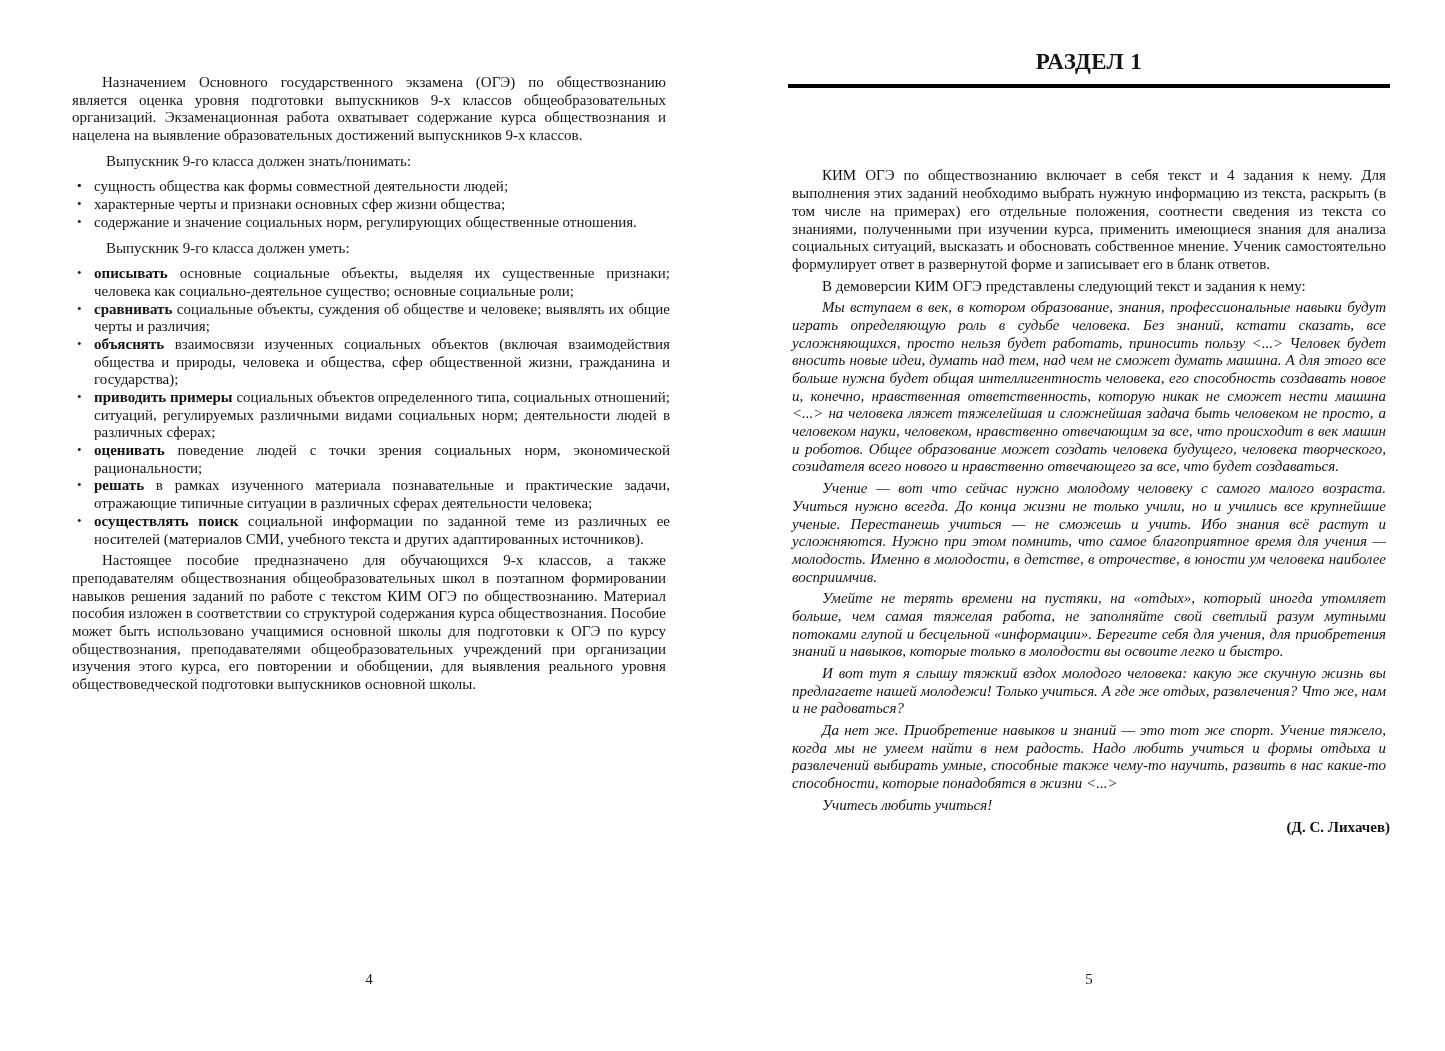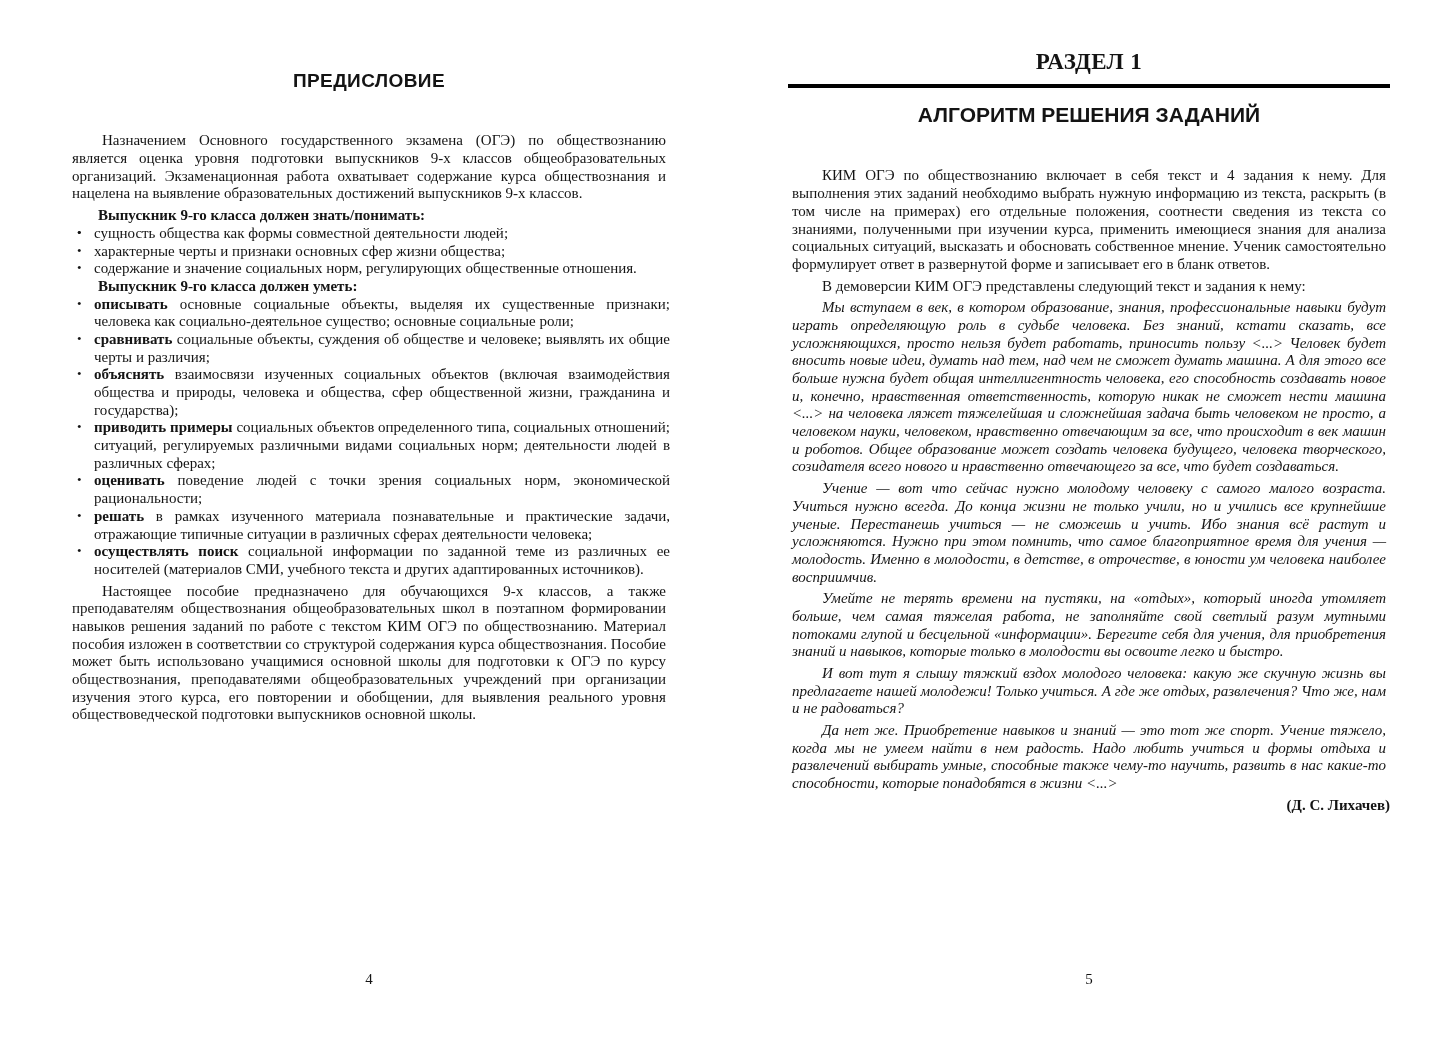--- a/index.html
+++ b/index.html
@@ -30,22 +30,22 @@
     text-align: center;
     margin: 0 0 40px 0;
   }
 
   p.body {
     margin: 4px;
     text-align: justify;
     text-indent: 30px;
   }
   p.bold-head {
-    font-weight: bold;
-    margin: 0;
+    font-weight: normal;
+    margin: 8px;
     text-align: justify;
     text-indent: 30px;
   }
 
   ul.bullets {
     list-style: none;
     margin: 0;
     padding: 0;
   }
   ul.bullets li {
@@ -98,21 +98,20 @@
     text-align: center;
     font-size: 15px;
   }
 </style>
 </head>
 <body>
 
 <div>
 
   <section class="page page-left">
-    <h1 class="preface-title">ПРЕДИСЛОВИЕ</h1>
 
     <p class="body">Назначением Основного государственного экзамена (ОГЭ) по обществознанию является оценка уровня подготовки выпускников 9-х классов общеобразовательных организаций. Экзаменационная работа охватывает содержание курса обществознания и нацелена на выявление образовательных достижений выпускников 9-х классов.</p>
 
     <p class="bold-head">Выпускник 9-го класса должен знать/понимать:</p>
 
     <ul class="bullets">
       <li><span class="marker">•</span></li>
       <li><span class="marker">•</span><span>сущность общества как формы совместной деятельности людей;</span></li>
       <li><span class="marker">•</span><span>характерные черты и признаки основных сфер жизни общества;</span></li>
       <li><span class="marker">•</span><span>содержание и значение социальных норм, регулирующих общественные отношения.</span></li>
@@ -132,29 +131,30 @@
 
     <p class="body">Настоящее пособие предназначено для обучающихся 9-х классов, а также преподавателям обществознания общеобразовательных школ в поэтапном формировании навыков решения заданий по работе с текстом КИМ ОГЭ по обществознанию. Материал пособия изложен в соответствии со структурой содержания курса обществознания. Пособие может быть использовано учащимися основной школы для подготовки к ОГЭ по курсу обществознания, преподавателями общеобразовательных учреждений при организации изучения этого курса, его повторении и обобщении, для выявления реального уровня обществоведческой подготовки выпускников основной школы.</p>
 
     <div class="pagenum">4</div>
   </section>
 
   <section class="page page-right">
     <div class="section-label">РАЗДЕЛ 1</div>
     <div class="rule"></div>
 
-    <h2 class="chapter-title"><span>АЛГОРИТМ РЕШЕНИЯ ЗАДАНИЙ</span><br></h2>
+    <h2 class="chapter-title"><br></h2>
 
     <p class="body">КИМ ОГЭ по обществознанию включает в себя текст и 4 задания к нему. Для выполнения этих заданий необходимо выбрать нужную информацию из текста, раскрыть (в том числе на примерах) его отдельные положения, соотнести сведения из текста со знаниями, полученными при изучении курса, применить имеющиеся знания для анализа социальных ситуаций, высказать и обосновать собственное мнение. Ученик самостоятельно формулирует ответ в развернутой форме и записывает его в бланк ответов.</p>
     <p class="body">В демоверсии КИМ ОГЭ представлены следующий текст и задания к нему:</p>
 
     <p class="body quote">Мы вступаем в век, в котором образование, знания, профессиональные навыки будут играть определяющую роль в судьбе человека. Без знаний, кстати сказать, все усложняющихся, просто нельзя будет работать, приносить пользу &lt;...&gt; Человек будет вносить новые идеи, думать над тем, над чем не сможет думать машина. А для этого все больше нужна будет общая интеллигентность человека, его способность создавать новое и, конечно, нравственная ответственность, которую никак не сможет нести машина &lt;...&gt; на человека ляжет тяжелейшая и сложнейшая задача быть человеком не просто, а человеком науки, человеком, нравственно отвечающим за все, что происходит в век машин и роботов. Общее образование может создать человека будущего, человека творческого, созидателя всего нового и нравственно отвечающего за все, что будет создаваться.</p>
     <p class="body quote">Учение — вот что сейчас нужно молодому человеку с самого малого возраста. Учиться нужно всегда. До конца жизни не только учили, но и учились все крупнейшие ученые. Перестанешь учиться — не сможешь и учить. Ибо знания всё растут и усложняются. Нужно при этом помнить, что самое благоприятное время для учения — молодость. Именно в молодости, в детстве, в отрочестве, в юности ум человека наиболее восприимчив.</p>
     <p class="body quote">Умейте не терять времени на пустяки, на «отдых», который иногда утомляет больше, чем самая тяжелая работа, не заполняйте свой светлый разум мутными потоками глупой и бесцельной «информации». Берегите себя для учения, для приобретения знаний и навыков, которые только в молодости вы освоите легко и быстро.</p>
     <p class="body quote">И вот тут я слышу тяжкий вздох молодого человека: какую же скучную жизнь вы предлагаете нашей молодежи! Только учиться. А где же отдых, развлечения? Что же, нам и не радоваться?</p>
     <p class="body quote">Да нет же. Приобретение навыков и знаний — это тот же спорт. Учение тяжело, когда мы не умеем найти в нем радость. Надо любить учиться и формы отдыха и развлечений выбирать умные, способные также чему-то научить, развить в нас какие-то способности, которые понадобятся в жизни &lt;...&gt;</p>
+    <p class="body quote">Учитесь любить учиться!</p>
 
     <div class="attribution">(Д. С. Лихачев)</div>
 
     <div class="pagenum">5</div>
   </section>
 
 </div>
 
 </body></html>

